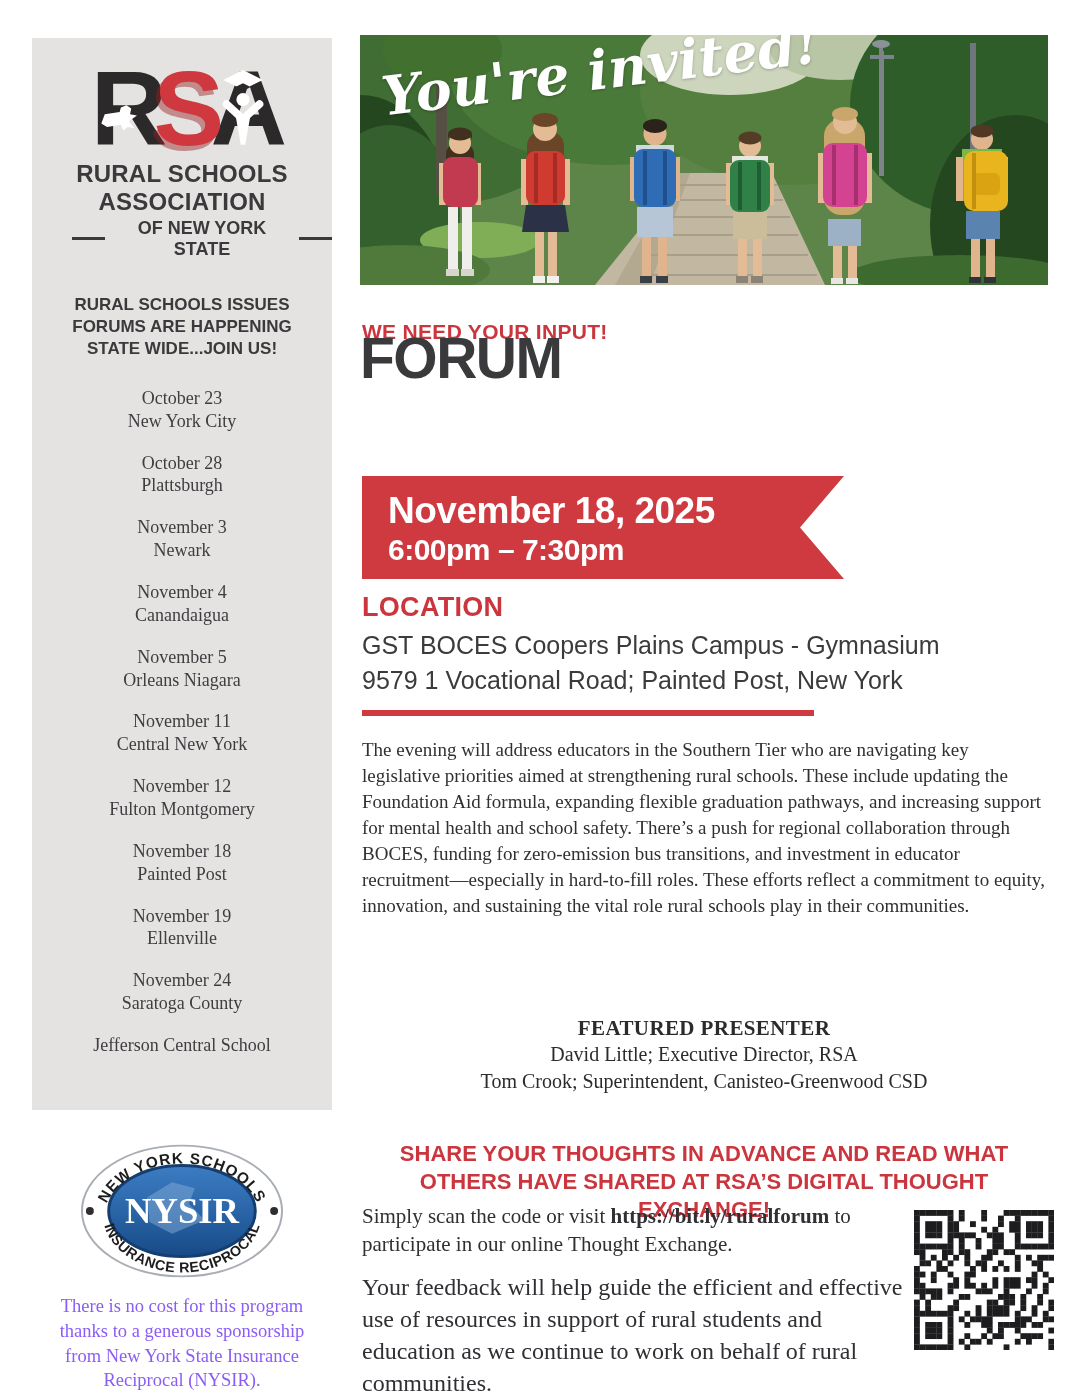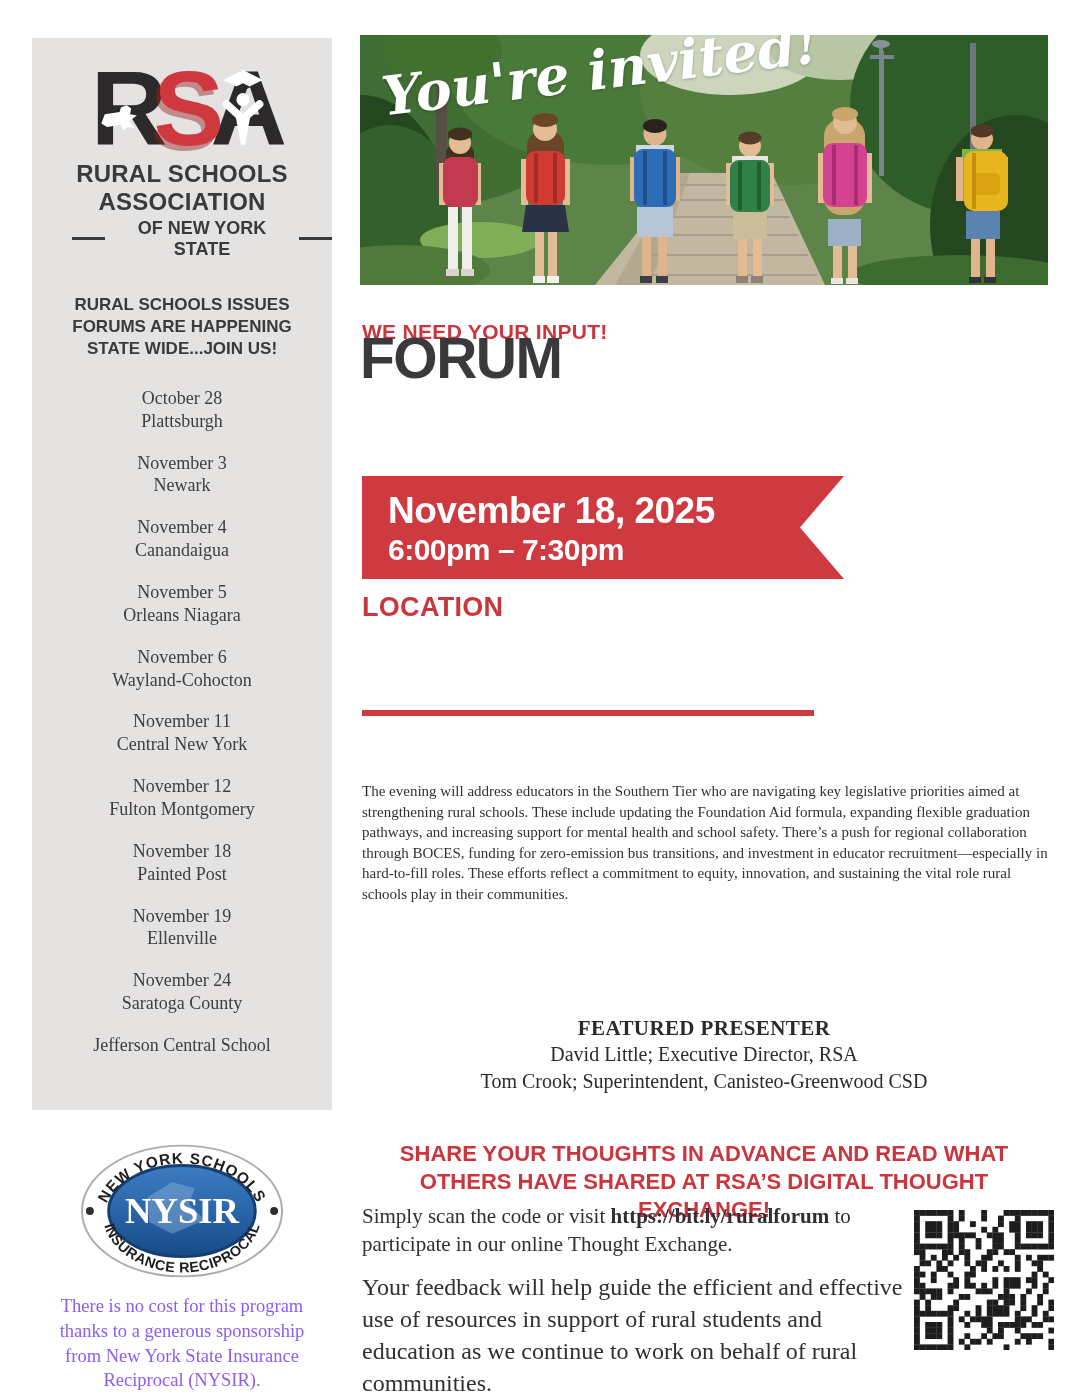--- a/index.html
+++ b/index.html
@@ -41,21 +41,21 @@
   .title{left:0;top:329px;color:var(--charcoal);font-weight:700;font-size:57px;line-height:1.05;letter-spacing:-1.5px;}
   .ribbon{left:2px;top:476px;width:482px;height:103px;background:#cf3a40;color:#fff;
     clip-path:polygon(0 0,100% 0,calc(100% - 44px) 50%,100% 100%,0 100%);
     padding:14px 0 0 26px;}
   .ribbon .r-date{font-weight:700;font-size:37px;letter-spacing:-.5px;}
   .ribbon .r-time{font-weight:700;font-size:30px;letter-spacing:-.5px;margin-top:1px;}
   .loc-h{left:2px;top:592px;color:var(--red);font-weight:700;font-size:27px;letter-spacing:.3px;}
   .address{left:2px;top:628px;color:#3b3a3c;font-size:25px;line-height:1.38;}
   .redrule{left:2px;top:710px;width:452px;height:6px;background:#cf3a40;}
   .bodytext{left:2px;top:737px;width:686px;font-family:"Liberation Serif",serif;
-    font-size:15px;line-height:1.37;color:var(--body-ink);margin-top:44px;}
+    font-size:19px;line-height:1.37;color:var(--body-ink);}
   .presenter{left:0;top:1016px;width:688px;text-align:center;font-family:"Liberation Serif",serif;color:#2c2a2d;}
   .presenter .p-h{font-weight:700;font-size:21px;letter-spacing:.4px;}
   .presenter .p-line{font-size:20px;line-height:1.33;}
   .cta{left:0;top:1140px;width:688px;text-align:center;color:var(--red);font-weight:700;font-size:22px;line-height:1.28;}
   .scan{left:2px;top:1203px;width:534px;font-family:"Liberation Serif",serif;font-size:21px;line-height:1.33;color:var(--body-ink);}
   .scan b{font-weight:700;}
   .feedback{left:2px;top:1272px;width:552px;font-family:"Liberation Serif",serif;font-size:24px;line-height:1.33;color:var(--body-ink);}
   .qr{left:554px;top:1210px;width:140px;height:140px;background:#fff;}
 </style>
 </head>
@@ -80,20 +80,24 @@
     <div class="org2">
       <span class="dash"></span>
       <span>OF NEW YORK STATE</span>
       <span class="dash"></span>
     </div>
   </div>
 
   <div class="sb-heading">RURAL SCHOOLS ISSUES FORUMS ARE HAPPENING STATE WIDE...JOIN US!</div>
 
   <div class="events">
+    <div class="event">
+      <div>October 23</div>
+      <div>New York City</div>
+    </div>
 
     <div class="event">
       <div>October 28</div>
       <div>Plattsburgh</div>
     </div>
 
     <div class="event">
       <div>November 3</div>
       <div>Newark</div>
     </div>
@@ -101,24 +105,20 @@
     <div class="event">
       <div>November 4</div>
       <div>Canandaigua</div>
     </div>
 
     <div class="event">
       <div>November 5</div>
       <div>Orleans Niagara</div>
     </div>
 
-    <div class="event">
-      <div>November 6</div>
-      <div>Wayland-Cohocton</div>
-    </div>
 
     <div class="event">
       <div>November 11</div>
       <div>Central New York</div>
     </div>
 
     <div class="event">
       <div>November 12</div>
       <div>Fulton Montgomery</div>
     </div>
@@ -308,20 +308,24 @@
   <div class="abs title">
     <div>FORUM</div>
   </div>
 
   <div class="abs ribbon">
     <div class="r-date">November 18, 2025</div>
     <div class="r-time">6:00pm – 7:30pm</div>
   </div>
 
   <div class="abs loc-h">LOCATION</div>
+  <div class="abs address">
+    <div>GST BOCES Coopers Plains Campus - Gymnasium</div>
+    <div>9579 1 Vocational Road; Painted Post, New York</div>
+  </div>
 
   <div class="abs redrule"></div>
 
   <p class="abs bodytext">The evening will address educators in the Southern Tier who are navigating key legislative priorities aimed at strengthening rural schools. These include updating the Foundation Aid formula, expanding flexible graduation pathways, and increasing support for mental health and school safety. There’s a push for regional collaboration through BOCES, funding for zero-emission bus transitions, and investment in educator recruitment—especially in hard-to-fill roles. These efforts reflect a commitment to equity, innovation, and sustaining the vital role rural schools play in their communities.</p>
 
   <div class="abs cta">SHARE YOUR THOUGHTS IN ADVANCE AND READ WHAT OTHERS HAVE SHARED AT RSA’S DIGITAL THOUGHT EXCHANGE!</div>
 
   <div class="abs presenter">
     <div class="p-h">FEATURED PRESENTER</div>
     <div class="p-line">David Little; Executive Director, RSA</div>

